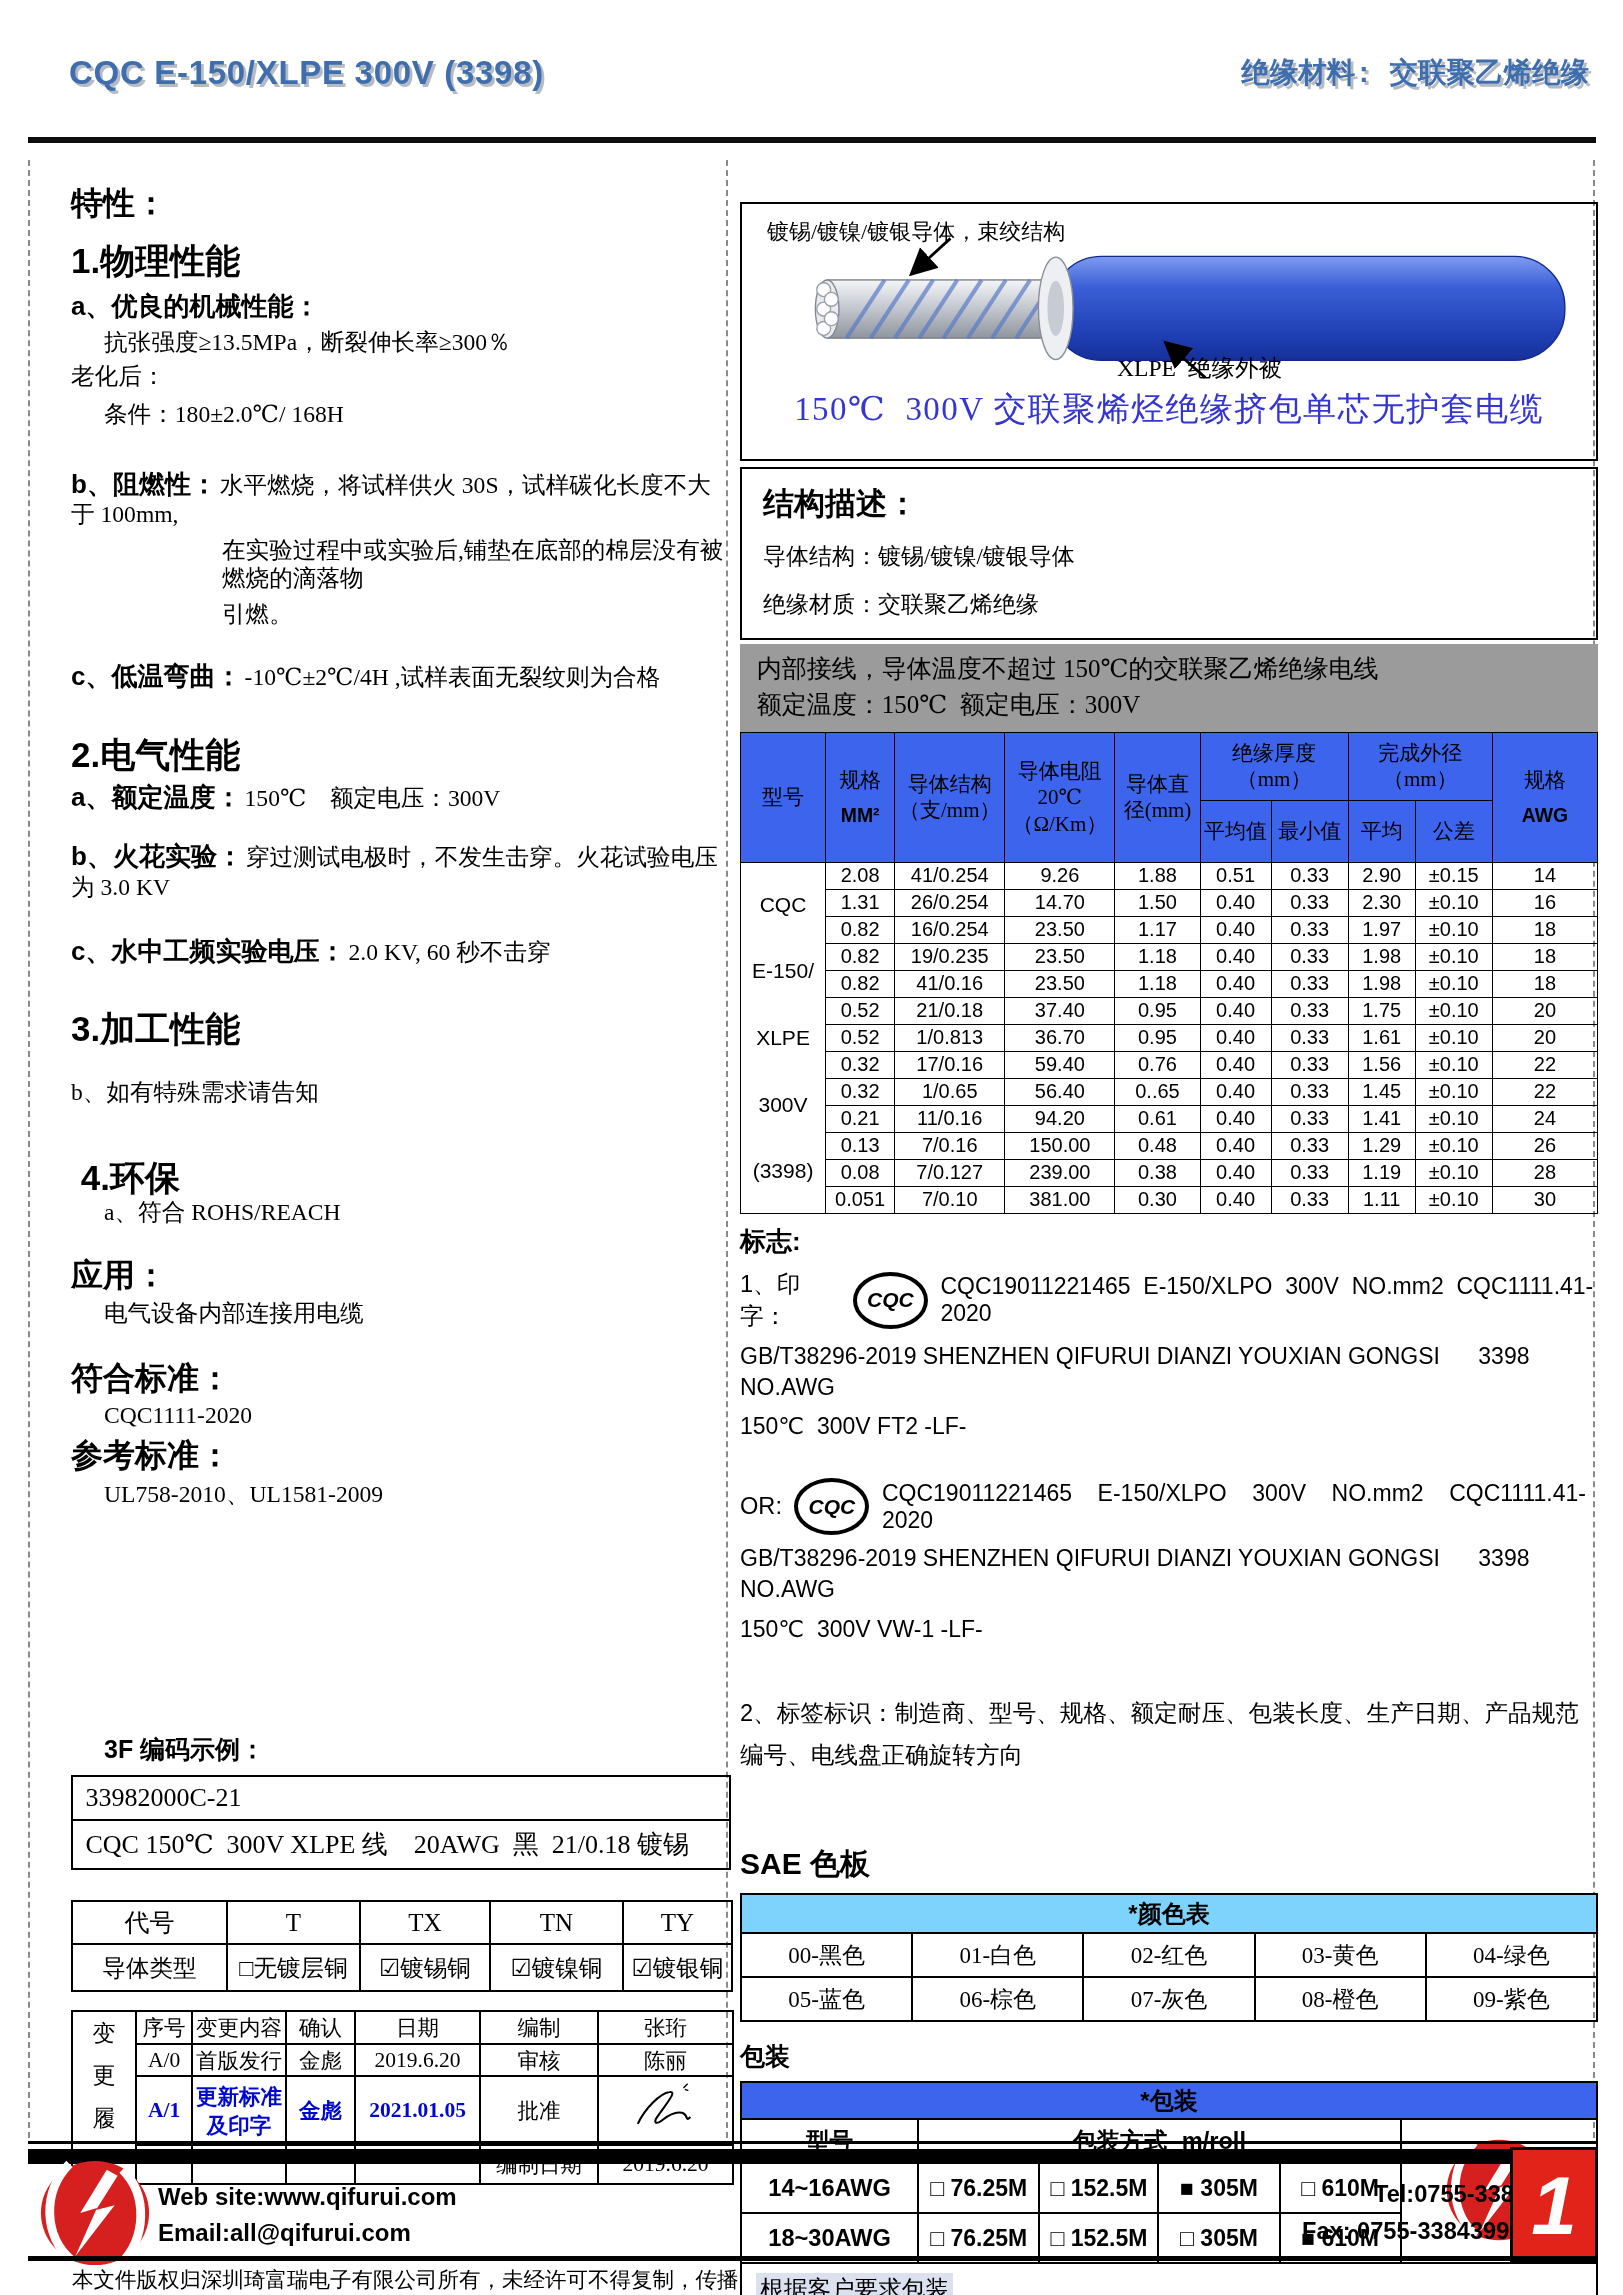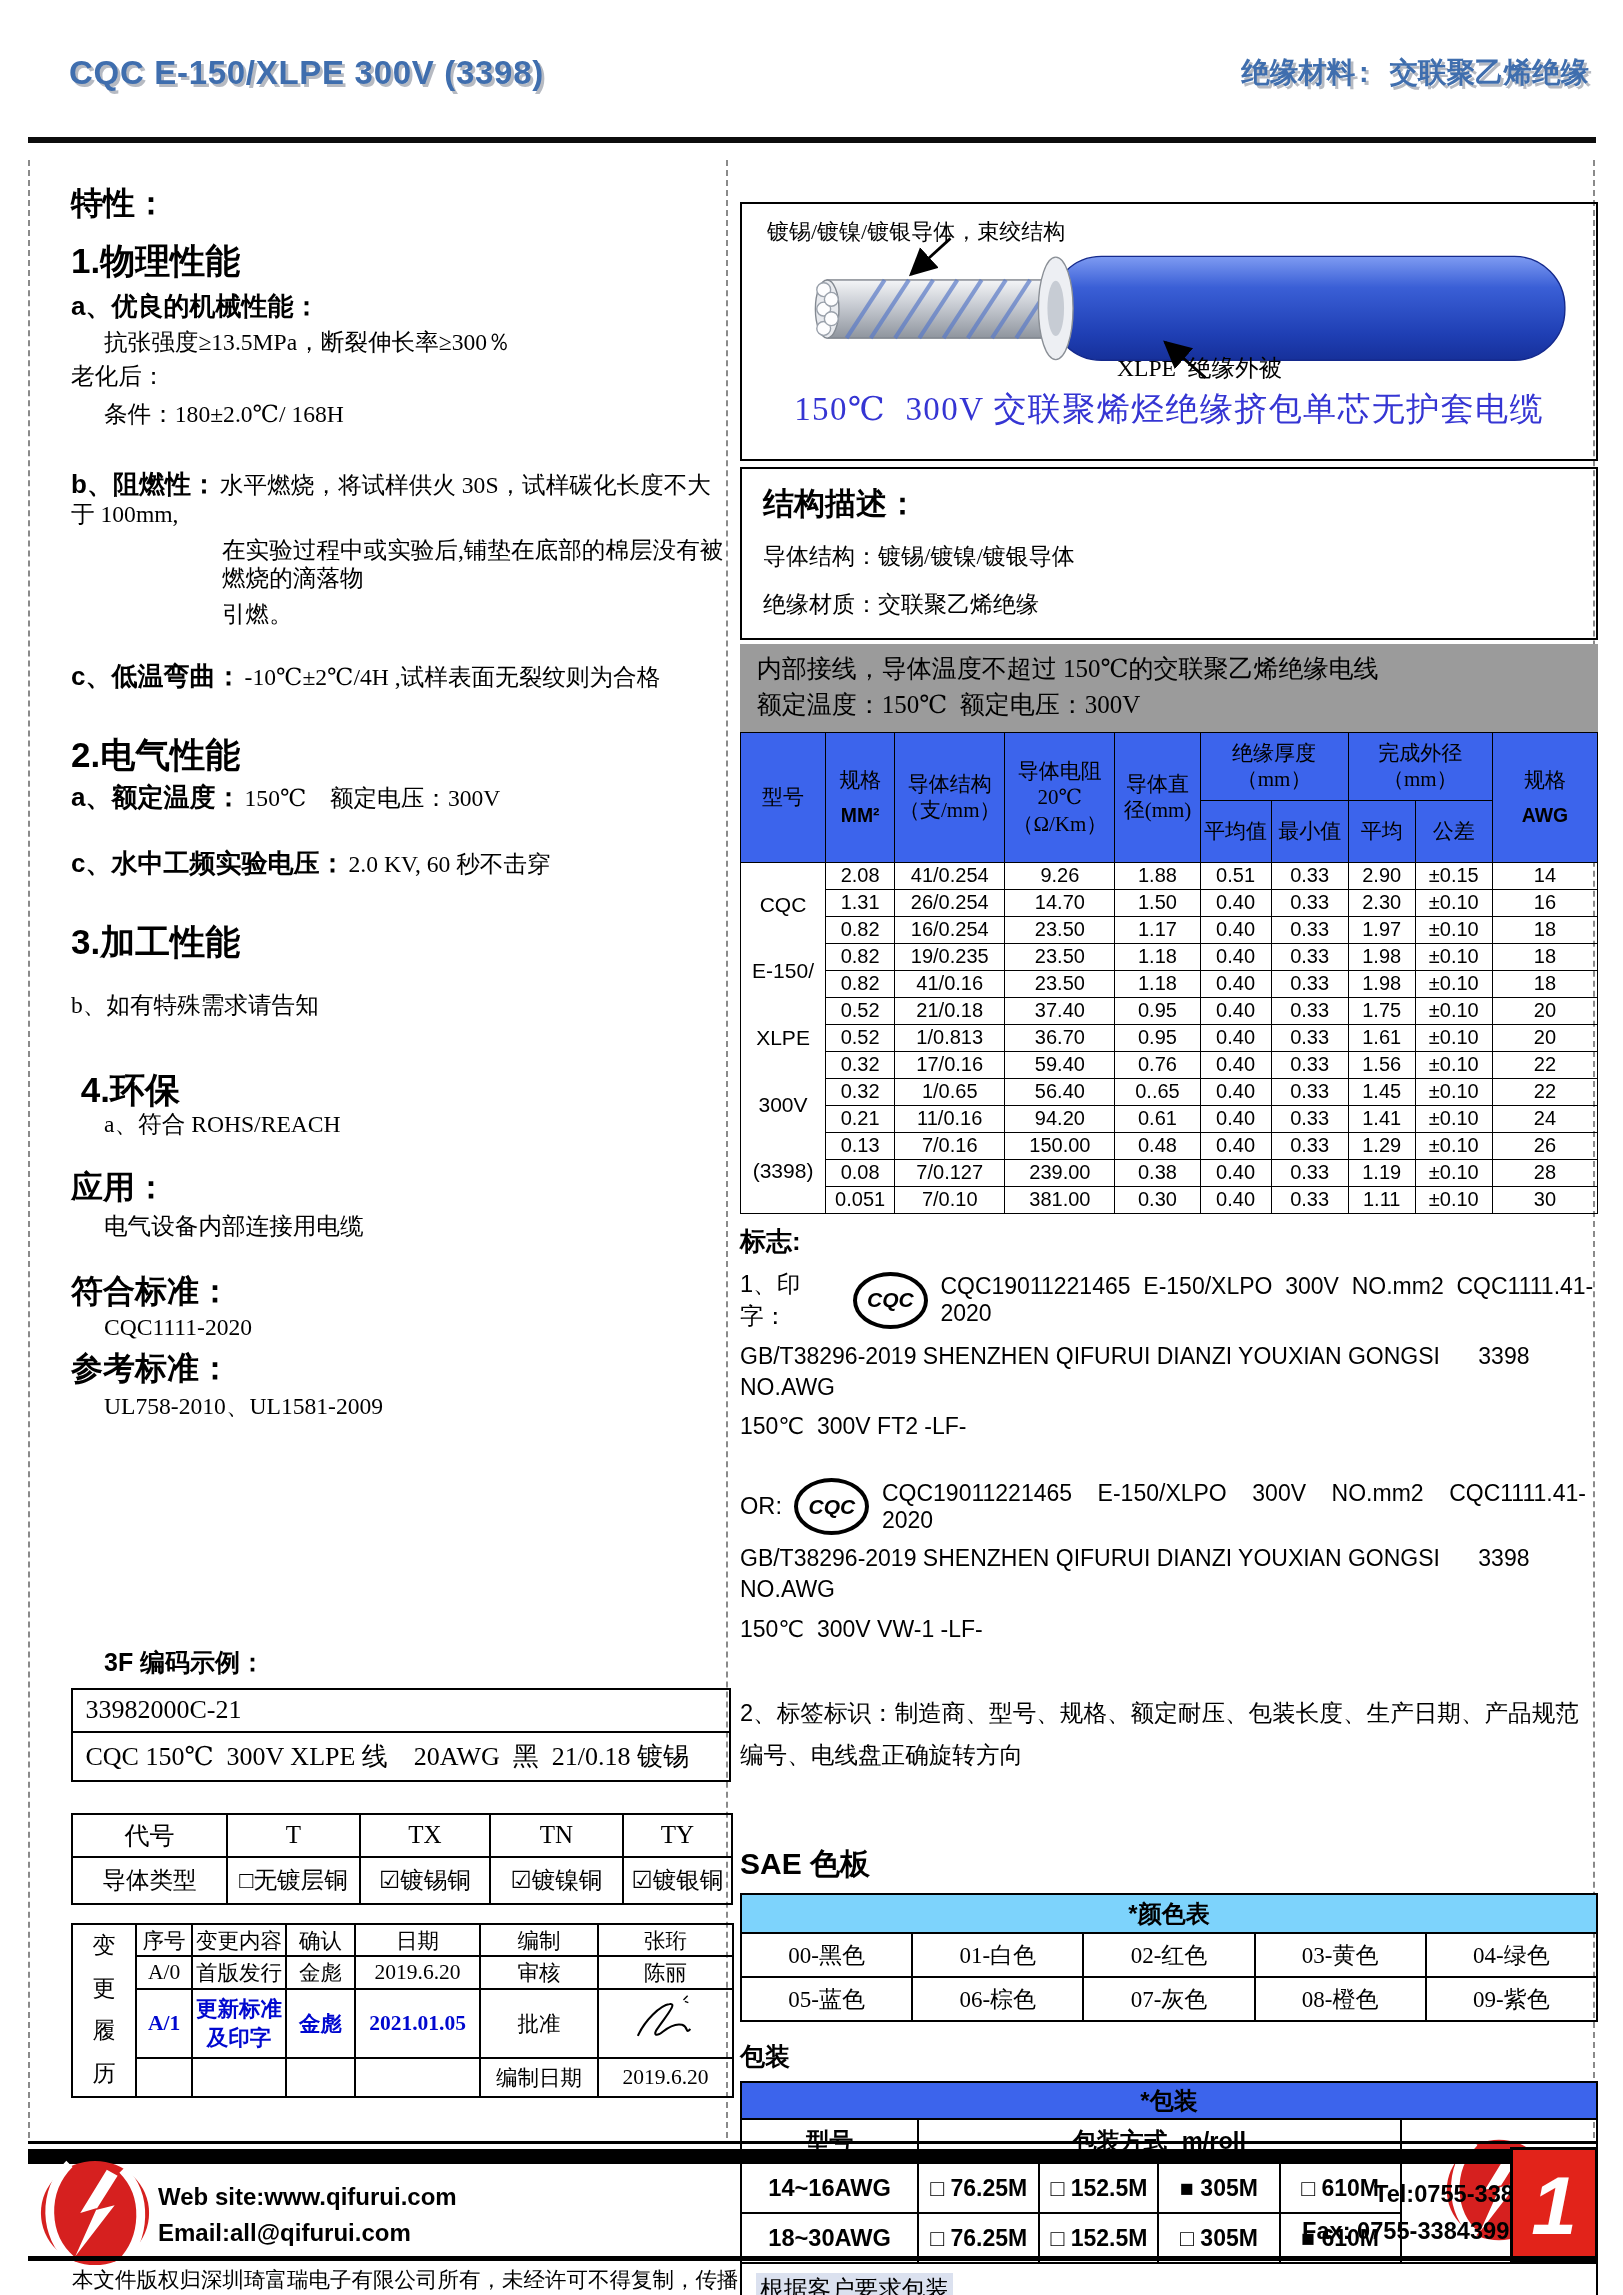--- a/index.html
+++ b/index.html
@@ -147,20 +147,24 @@
       <div class="Lbody ind2" style="margin-top:8.3px;">引燃。</div>
       <div style="margin-top:32px;">
         <span class="Lsub">c、低温弯曲：</span>
         <span class="Lbody pre">-10℃±2℃/4H ,试样表面无裂纹则为合格</span>
       </div>
 
       <div class="Lh2" style="margin-top:43px;">2.电气性能</div>
       <div style="margin-top:7px;">
         <span class="Lsub">a、额定温度：</span>
         <span class="Lbody pre">150℃　额定电压：300V</span>
+      </div>
+      <div style="margin-top:28px;">
+        <span class="Lsub">b、火花实验：</span>
+        <span class="Lbody pre">穿过测试电极时，不发生击穿。火花试验电压为 3.0 KV</span>
       </div>
       <div style="margin-top:35px;">
         <span class="Lsub">c、水中工频实验电压：</span>
         <span class="Lbody pre">2.0 KV, 60 秒不击穿</span>
       </div>
 
       <div class="Lh2" style="margin-top:42px;">3.加工性能</div>
       <div class="Lbody" style="margin-top:29px;">b、如有特殊需求请告知</div>
 
       <div class="Lh2" style="margin-top:51px;padding-left:9.7px;">4.环保</div>

